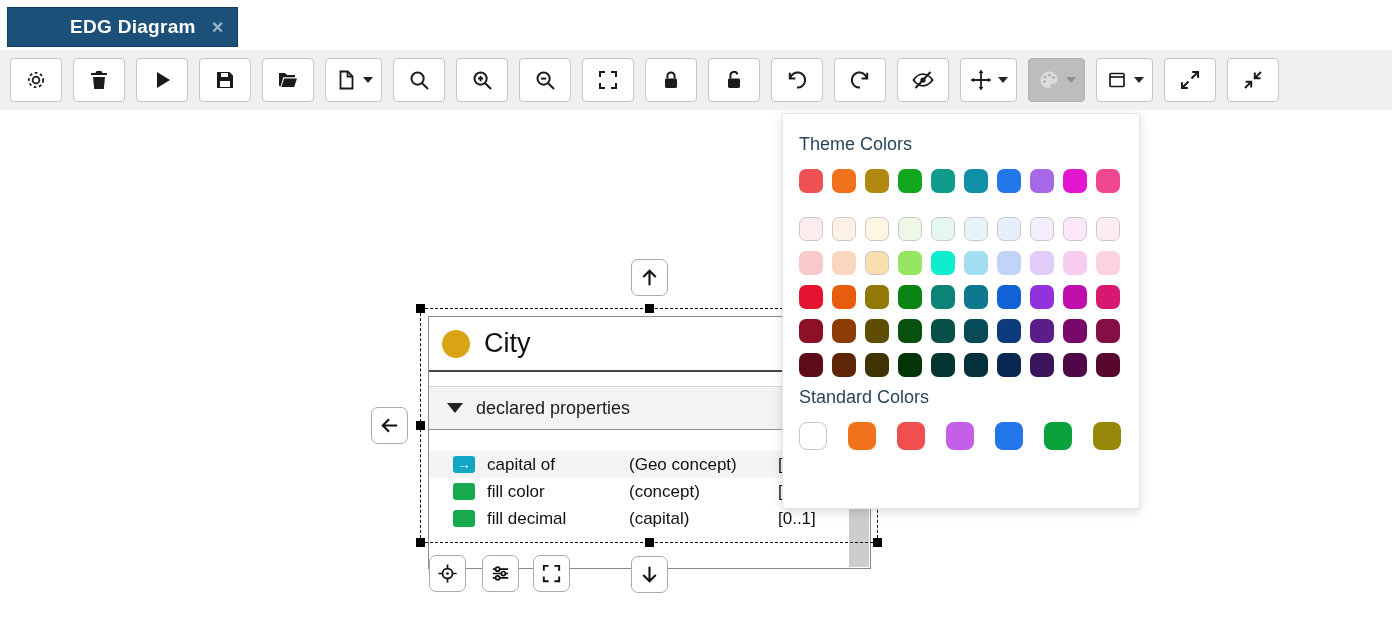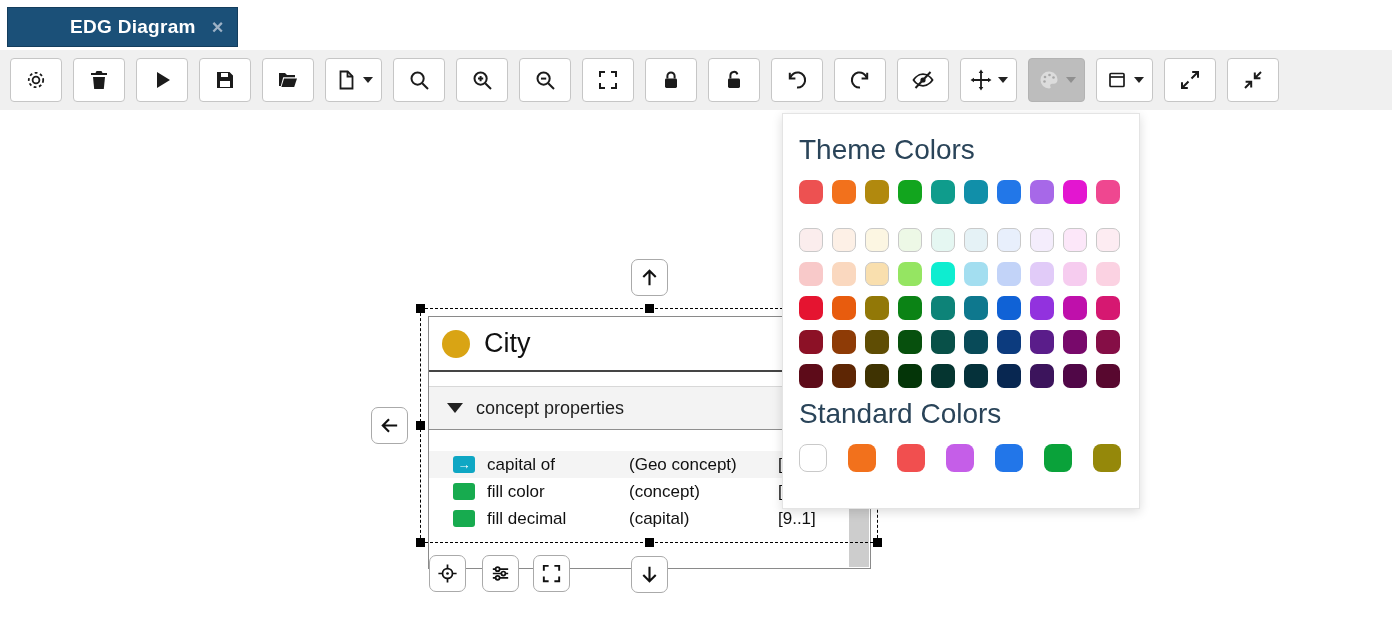--- a/index.html
+++ b/index.html
@@ -99,21 +99,21 @@
   }
   .fbtn svg { width: 23px; height: 23px; display: block; }
 
   
   .popover {
     position: absolute; left: 782px; top: 113px; width: 358px; height: 396px;
     background: #fff; border: 1px solid #e4e4e4;
     box-shadow: 0 3px 10px rgba(0,0,0,.14);
     padding: 16px; z-index: 10;
   }
-  .pp-heading { font-size: 28px; color: #2A4459; margin: 4px 0 14px; }
+  .pp-heading { font-size: 18px; color: #2A4459; margin: 4px 0 14px; }
   .pp-heading.std-h { margin-top: 10px; }
   .swrow { display: flex; gap: 9px; margin-bottom: 10px; }
   .swrow.base { margin-bottom: 24px; }
   .swrow.std { gap: 21px; margin-top: 14px; }
   .swatch { width: 24px; height: 24px; border-radius: 7px; cursor: pointer; }
   .std-swatch { width: 28px; height: 28px; border-radius: 8px; cursor: pointer; }
 </style>
 </head>
 <body>
 
@@ -303,42 +303,42 @@
     <span class="handle h-br"></span>
   </div>
 
   <div class="node">
     <div class="node-header">
       <span class="node-circle" style="background: rgb(217, 164, 20);"></span>
       <span class="node-title">City</span>
     </div>
     <div class="section-bar">
       <span class="tri"></span>
-      <span>concept properties</span>
+      <span>declared properties</span>
     </div>
     <div class="rows">
       <div class="prow alt">
         <span class="picon" style="background: rgb(15, 167, 196);">
             <span>→</span>
           </span>
         <span class="pname">capital of</span>
         <span class="ptype">(Geo concept)</span>
         <span class="pcard">[0</span>
       </div>
       <div class="prow">
         <span class="picon" style="background: rgb(23, 171, 79);"></span>
         <span class="pname">fill color</span>
         <span class="ptype">(concept)</span>
         <span class="pcard">[0</span>
       </div>
       <div class="prow">
         <span class="picon" style="background: rgb(23, 171, 79);"></span>
         <span class="pname">fill decimal</span>
         <span class="ptype">(capital)</span>
-        <span class="pcard">[9..1]</span>
+        <span class="pcard">[0..1]</span>
       </div>
     </div>
     <div class="vscroll"></div>
   </div>
 
   <button class="fbtn" style="left:631px; top:259px;">
     <span>
         <svg viewBox="0 0 24 24" fill="none" stroke="#111" stroke-width="2.2">
           <path d="M12 20V5M5.5 11.5L12 5l6.5 6.5"></path>
         </svg>

